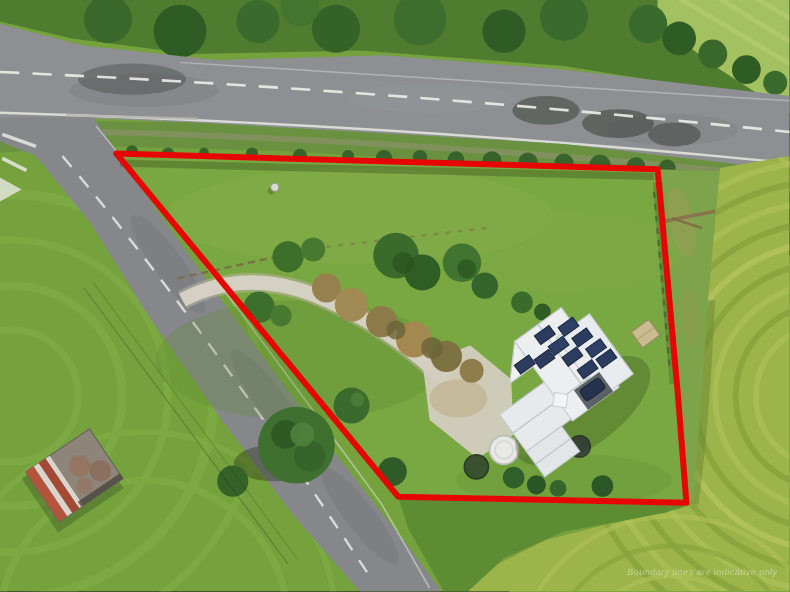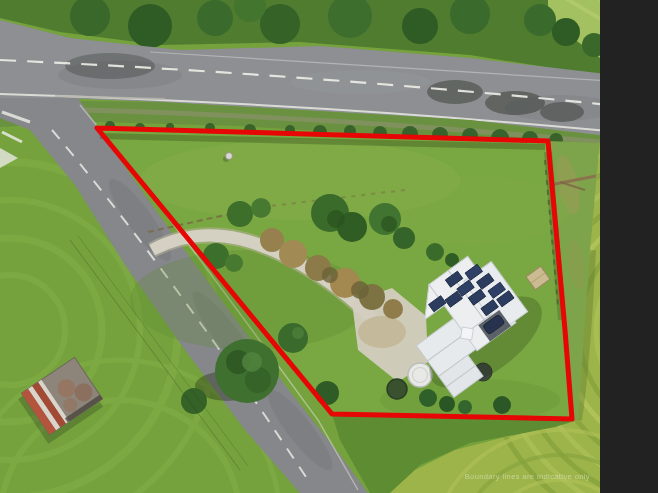--- a/index.html
+++ b/index.html
@@ -1,17 +1,17 @@
 <!DOCTYPE html>
 <html><head>
 <meta charset="utf-8">
 <style>
   html,body{margin:0;padding:0;background:#222;}
-  .scene{position:relative;width:600px;height:493px;overflow:hidden;
-         font-family:"Liberation Sans",sans-serif;}
+  .scene{position:relative;width:658px;height:493px;overflow:hidden;
+         font-family:"Liberation Sans",sans-serif;font-style:italic;}
   .scene svg{position:absolute;inset:0;display:block;}
   .watermark{position:absolute;right:10px;bottom:12px;font-size:7.5px;
              letter-spacing:.4px;color:rgba(255,255,255,.42);
              font-family:"Liberation Sans",sans-serif;user-select:none;}
 </style>
 </head>
 <body>
 
 <div class="scene">
 <svg width="658" height="493" viewBox="0 0 658 493">

